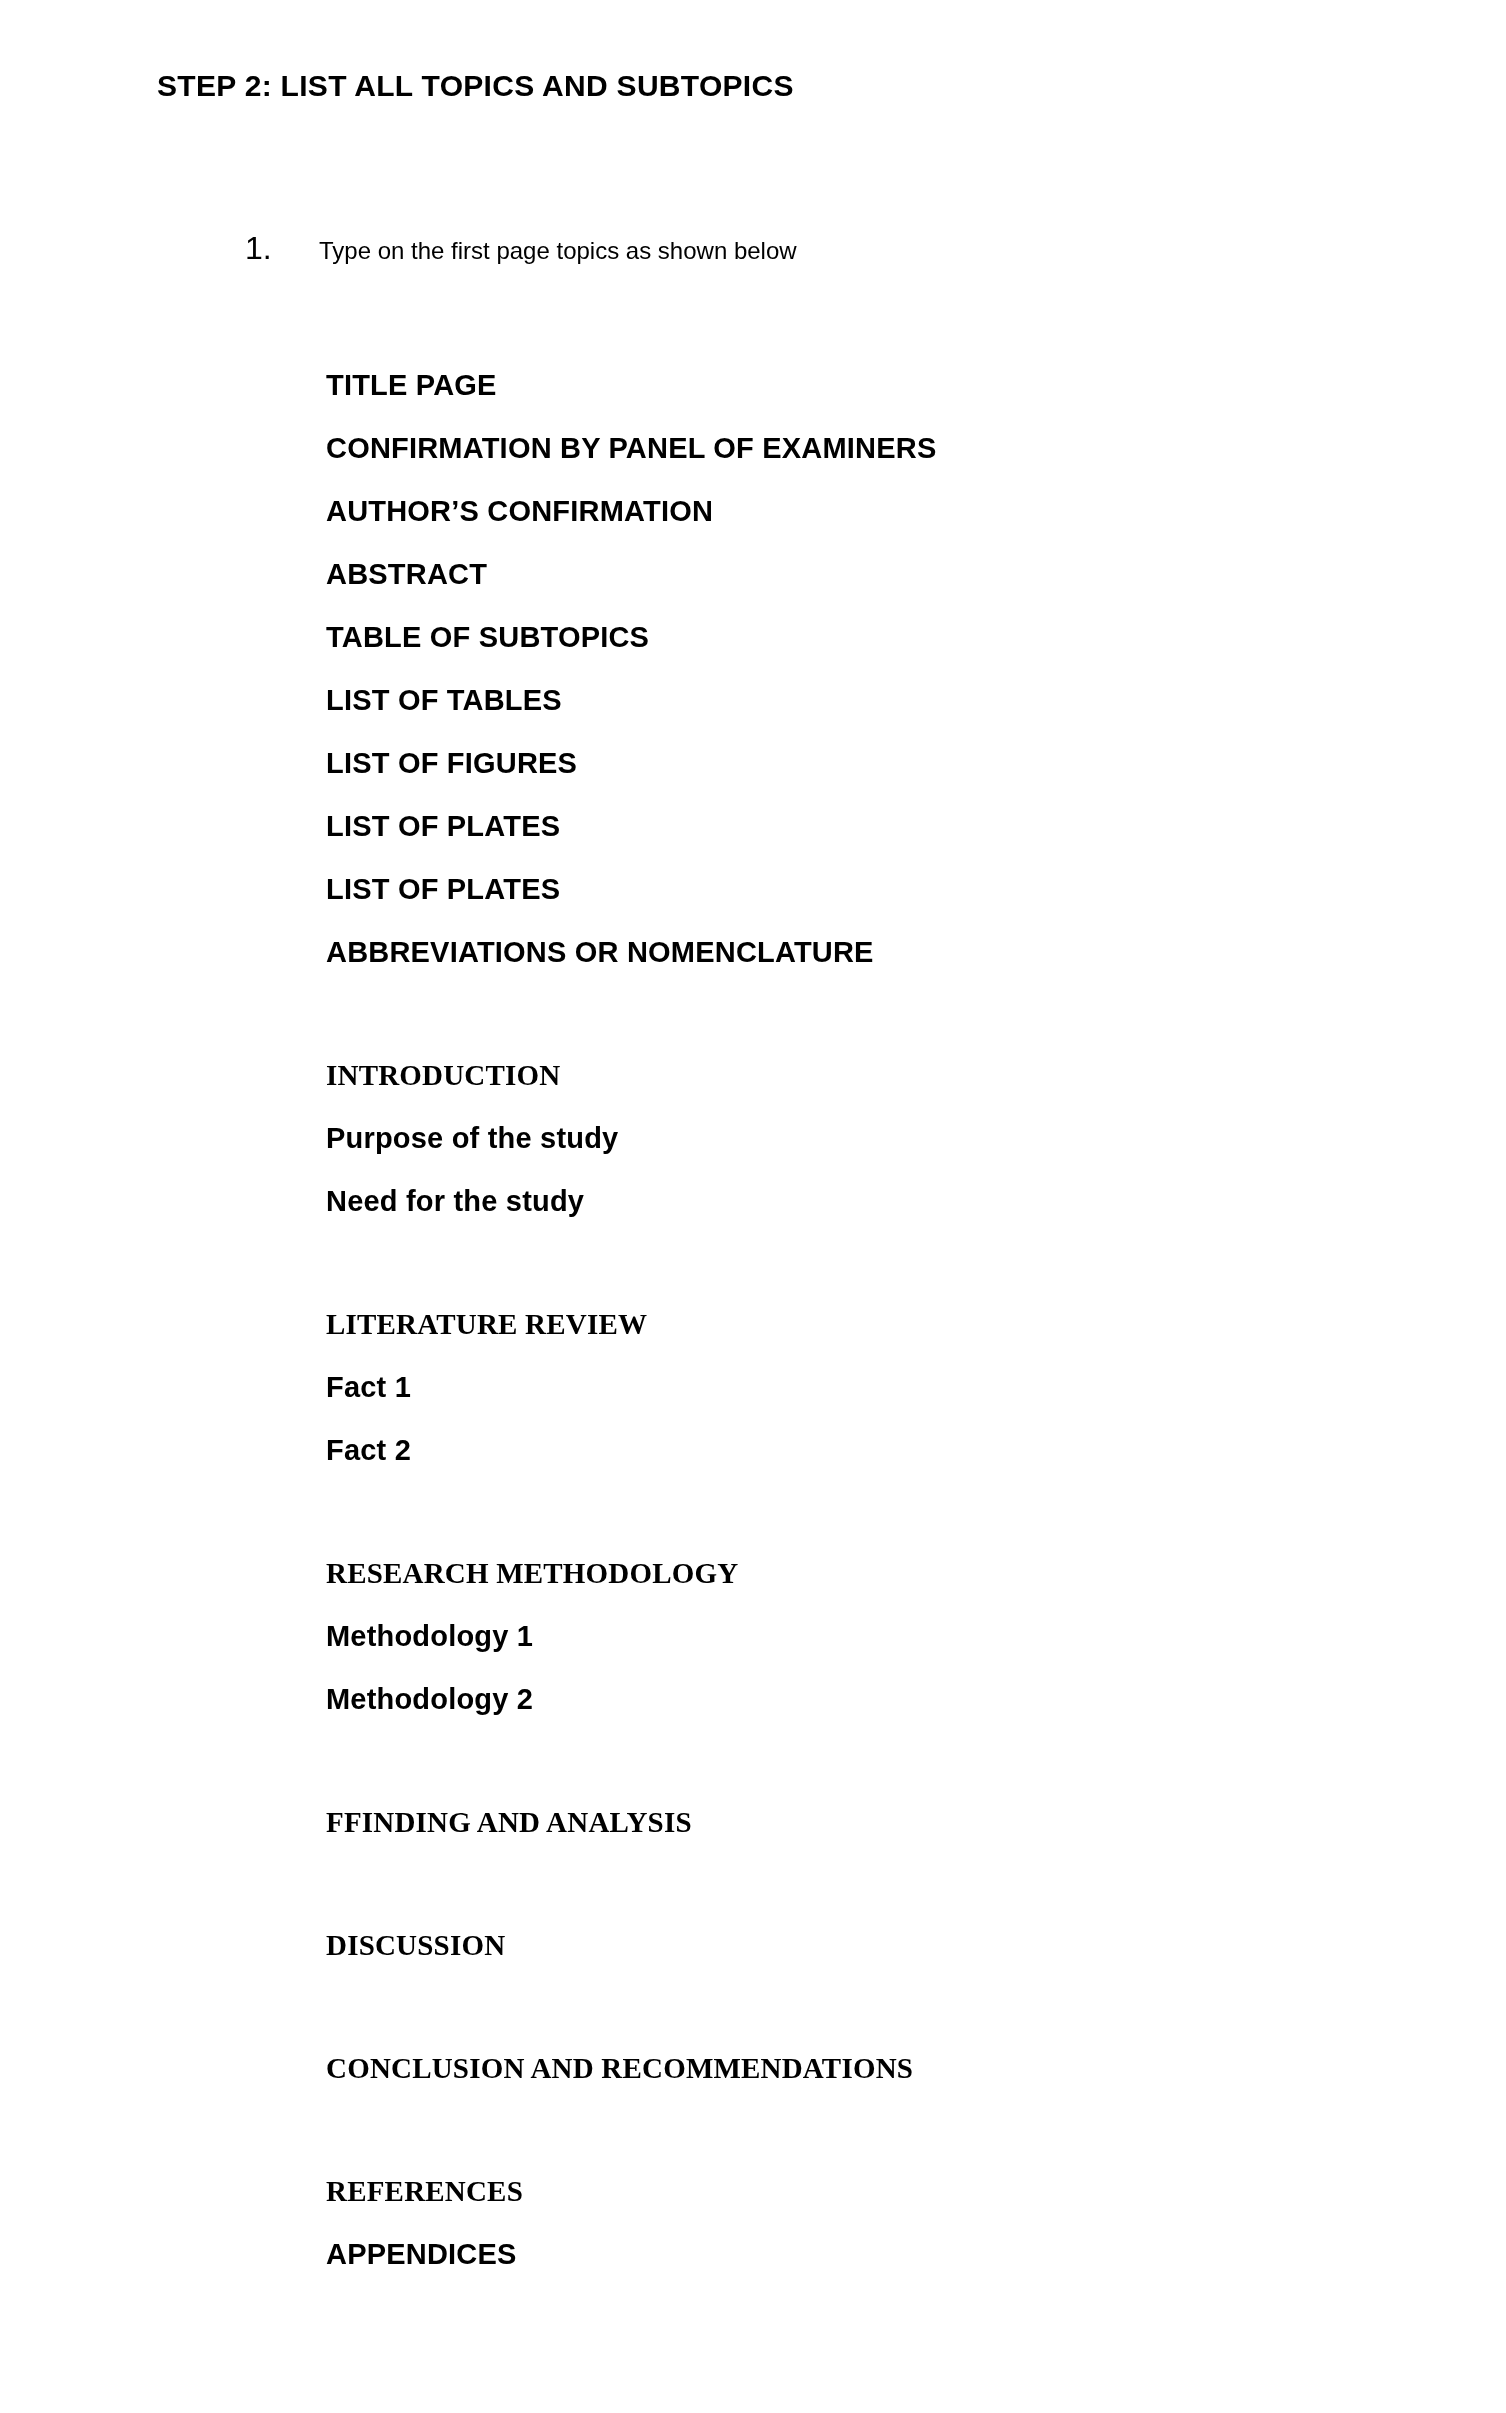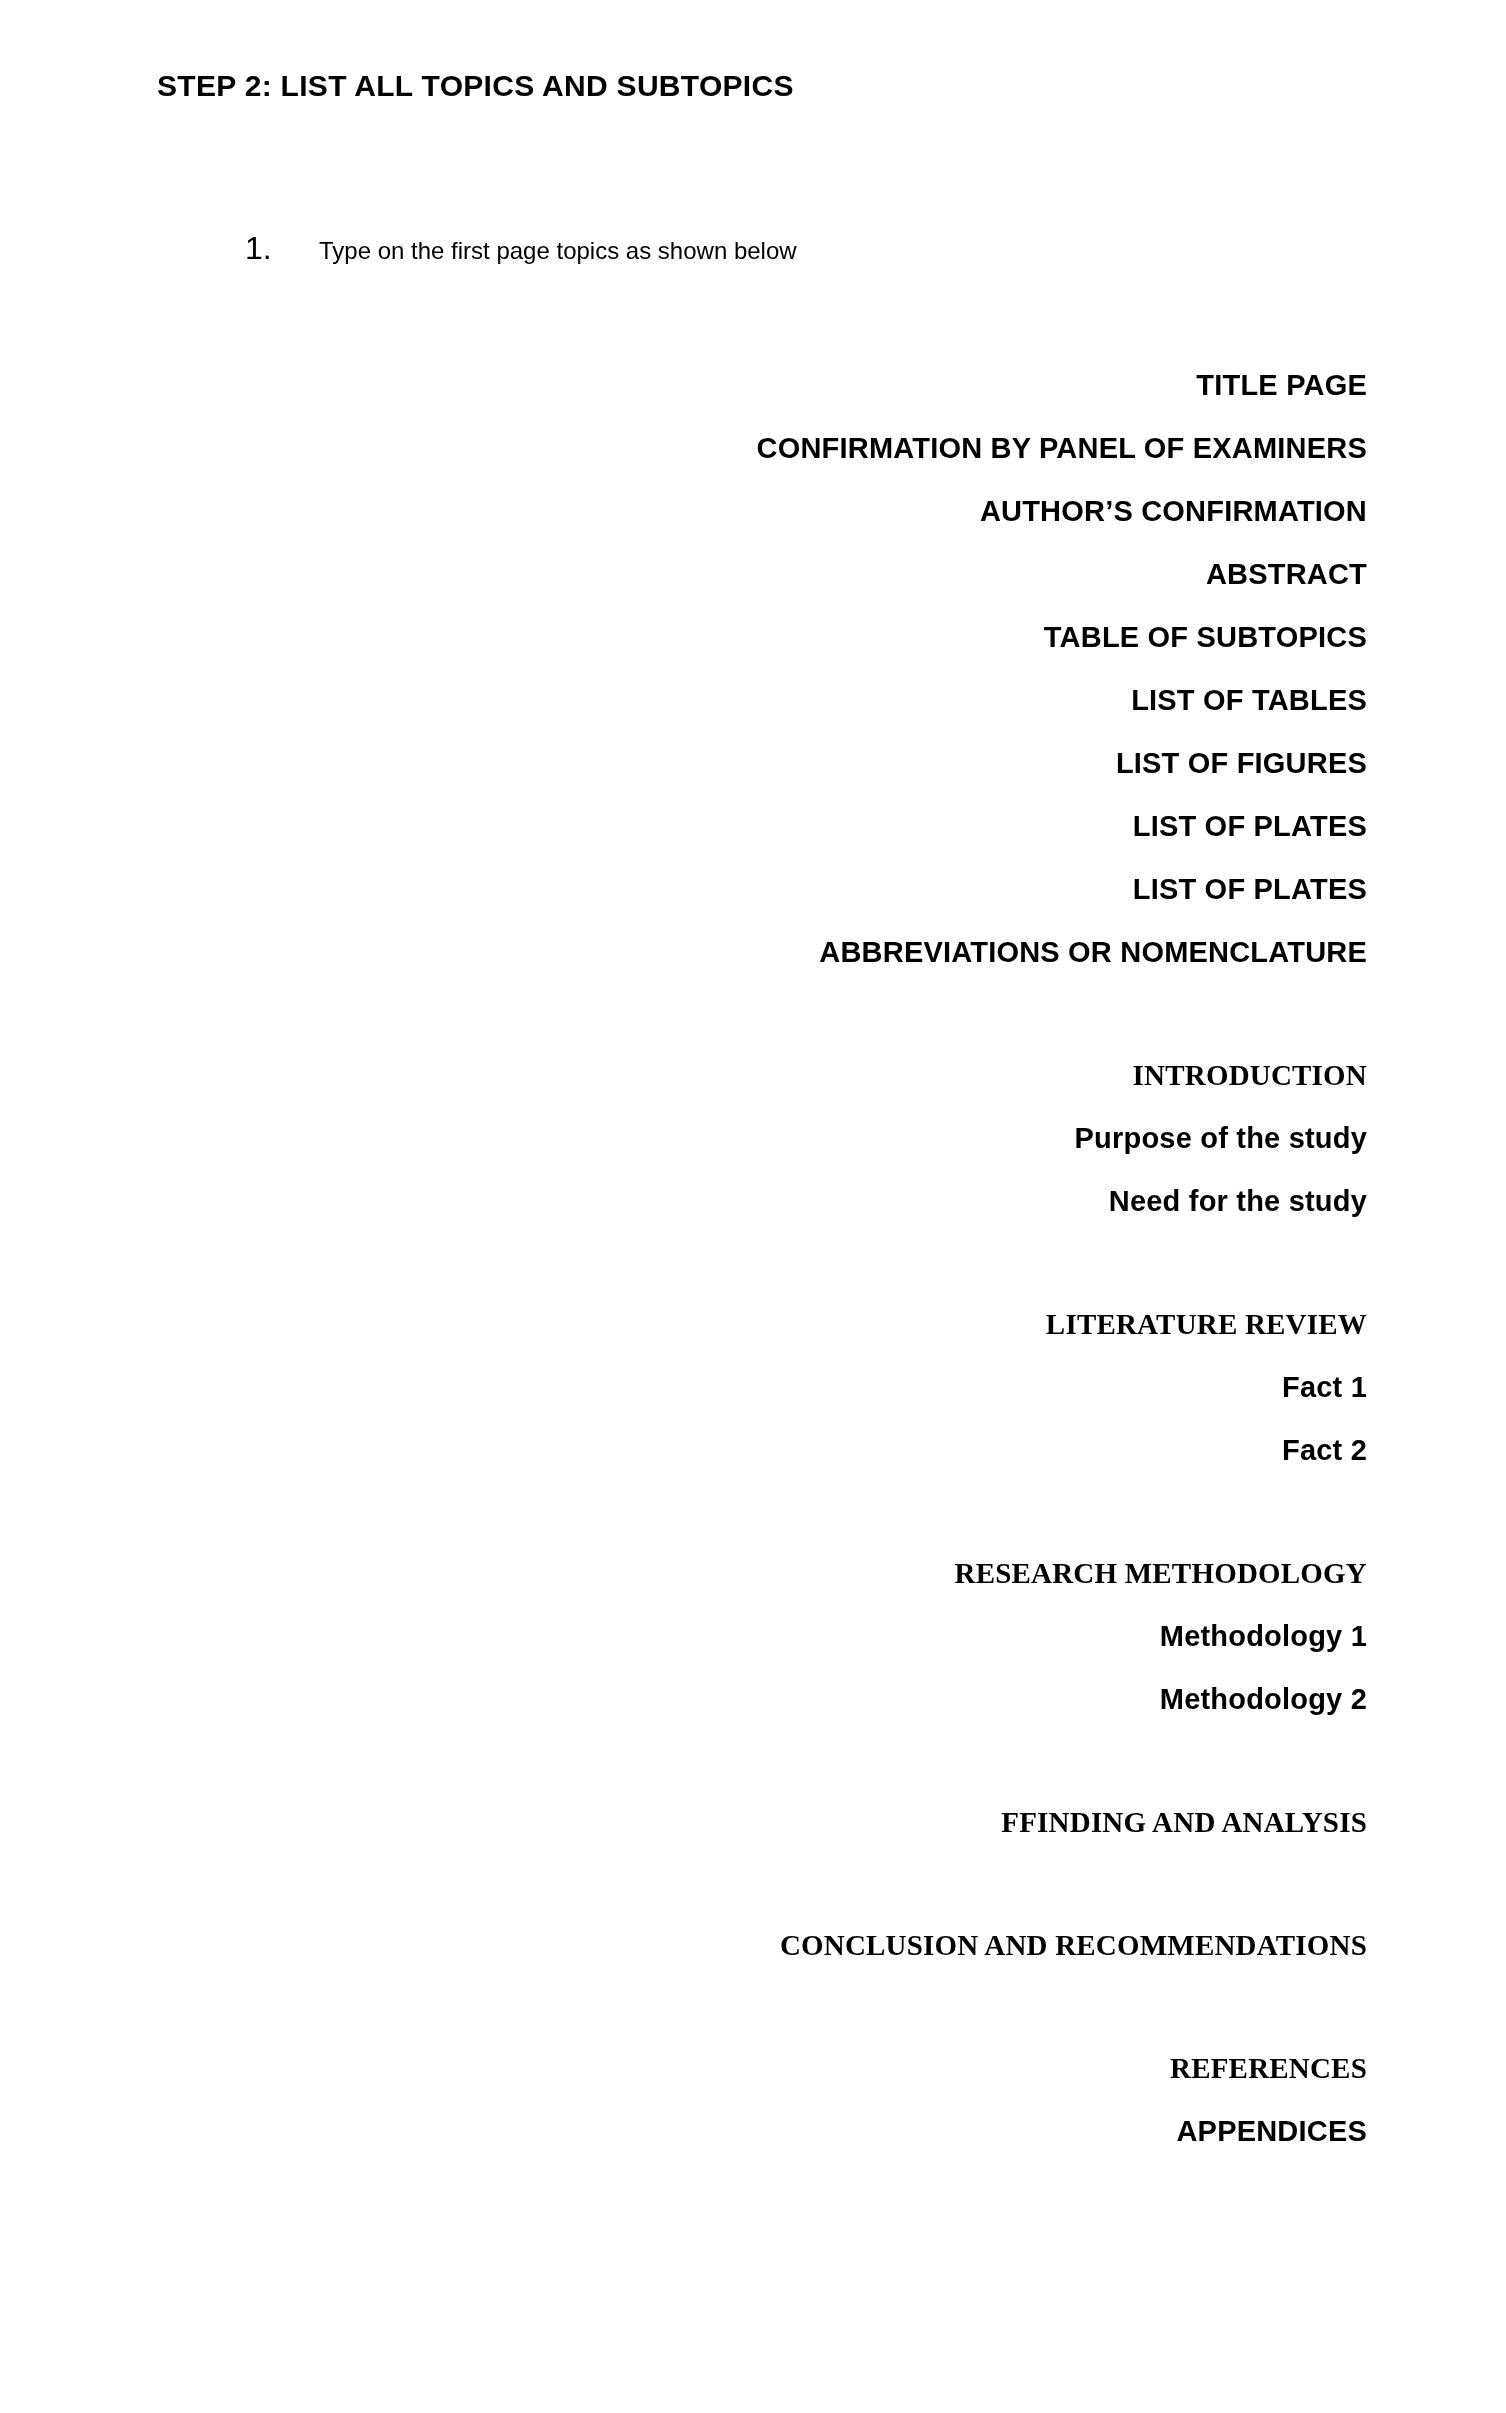--- a/index.html
+++ b/index.html
@@ -43,24 +43,23 @@
     font-weight: normal;
     width: 74px;
     display: inline-block;
   }
   .instruction-text {
     font-size: 24px;
     font-weight: normal;
   }
   .topics {
     position: absolute;
-    left: 312px;
+    left: 326px;
     top: 354px;
     width: 1055px;
-    text-align: right;
   }
   .topic-line {
     font-size: 29px;
     font-weight: bold;
     line-height: 63px;
     white-space: nowrap;
     letter-spacing: 0.2px;
   }
   .topic-line.gap {
     margin-top: 60px;
@@ -93,19 +92,20 @@
       <div class="topic-line gap">INTRODUCTION</div>
       <div class="topic-line">Purpose of the study</div>
       <div class="topic-line">Need for the study</div>
       <div class="topic-line gap">LITERATURE REVIEW</div>
       <div class="topic-line">Fact 1</div>
       <div class="topic-line">Fact 2</div>
       <div class="topic-line gap">RESEARCH METHODOLOGY</div>
       <div class="topic-line">Methodology 1</div>
       <div class="topic-line">Methodology 2</div>
       <div class="topic-line gap">FFINDING AND ANALYSIS</div>
+      <div class="topic-line gap">DISCUSSION</div>
       <div class="topic-line gap">CONCLUSION AND RECOMMENDATIONS</div>
       <div class="topic-line gap">REFERENCES</div>
       <div class="topic-line">APPENDICES</div>
     </div>
 
 </div>
 
 
 </body></html>

